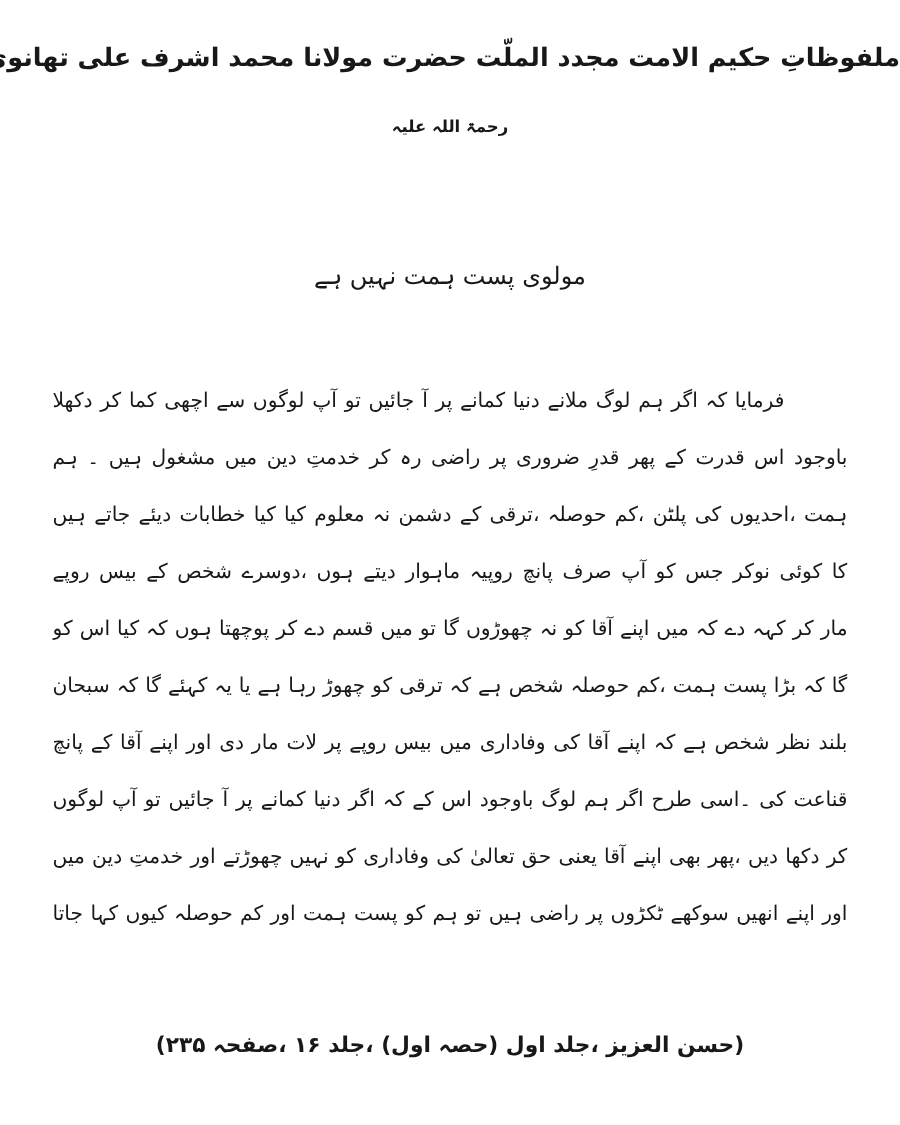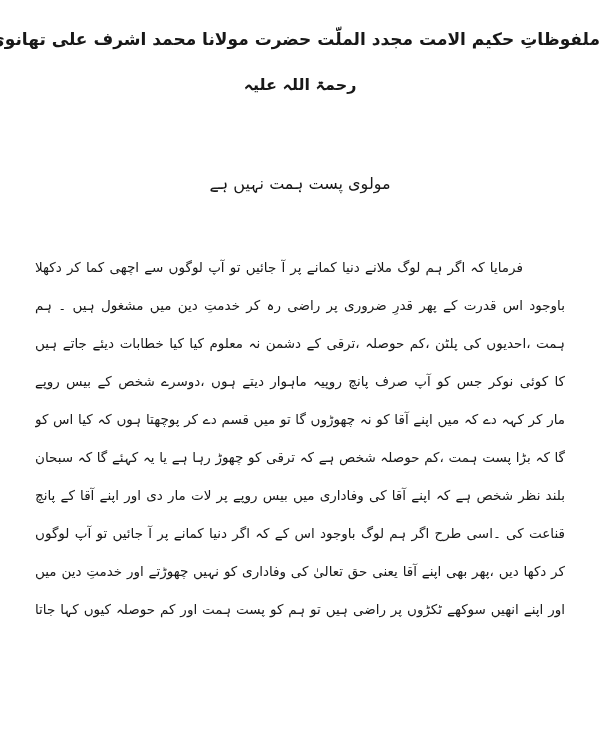--- a/index.html
+++ b/index.html
@@ -25,21 +25,21 @@
     font-weight: bold;
     white-space: nowrap;
     overflow: hidden;
     letter-spacing: 0.2px;
   }
   .honorific {
     margin-top: 8px;
     height: 30px;
     line-height: 30px;
     text-align: center;
-    font-size: 16px;
+    font-size: 11px;
     font-weight: bold;
   }
   .section-heading {
     margin-top: 66px;
     height: 36px;
     line-height: 36px;
     text-align: center;
     font-size: 16px;
     font-weight: normal;
   }
@@ -84,14 +84,15 @@
     <div class="body-line">ہمت ،احدیوں کی پلٹن ،کم حوصلہ ،ترقی کے دشمن نہ معلوم کیا کیا خطابات دیئے جاتے ہیں حالانکہ اگر آپ</div>
     <div class="body-line">کا کوئی نوکر جس کو آپ صرف پانچ روپیہ ماہوار دیتے ہوں ،دوسرے شخص کے بیس روپے ماہوار پر لات</div>
     <div class="body-line">مار کر کہہ دے کہ میں اپنے آقا کو نہ چھوڑوں گا تو میں قسم دے کر پوچھتا ہوں کہ کیا اس کو یہی خطاب دیجئے</div>
     <div class="body-line">گا کہ بڑا پست ہمت ،کم حوصلہ شخص ہے کہ ترقی کو چھوڑ رہا ہے یا یہ کہئے گا کہ سبحان اللہ کیسا عالی حوصلہ اور</div>
     <div class="body-line">بلند نظر شخص ہے کہ اپنے آقا کی وفاداری میں بیس روپے پر لات مار دی اور اپنے آقا کے پانچ روپیہ پر</div>
     <div class="body-line">قناعت کی ۔اسی طرح اگر ہم لوگ باوجود اس کے کہ اگر دنیا کمانے پر آ جائیں تو آپ لوگوں سے اچھی کما</div>
     <div class="body-line">کر دکھا دیں ،پھر بھی اپنے آقا یعنی حق تعالیٰ کی وفاداری کو نہیں چھوڑتے اور خدمتِ دین میں مشغول ہیں</div>
     <div class="body-line">اور اپنے انھیں سوکھے ٹکڑوں پر راضی ہیں تو ہم کو پست ہمت اور کم حوصلہ کیوں کہا جاتا ہے ۔</div>
   </div>
 
+  <div class="citation">(حسن العزیز ،جلد اول (حصہ اول) ،جلد ۱۶ ،صفحہ ۲۳۵)</div>
 
 </div>
 
 </body></html>

